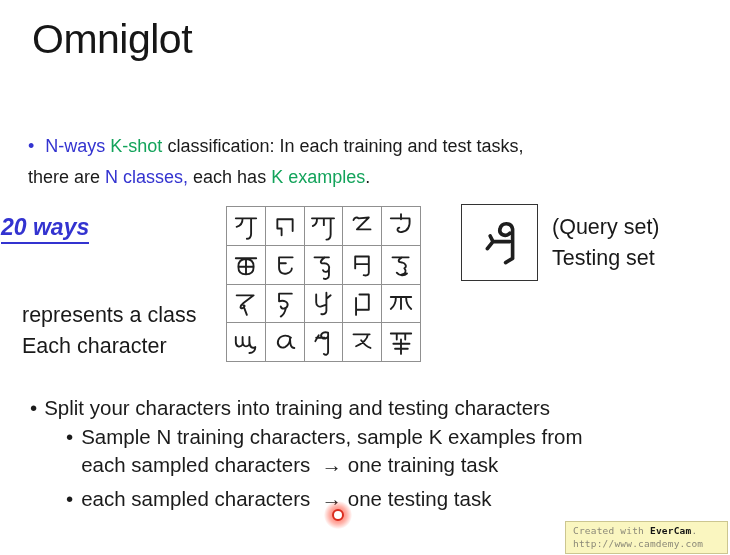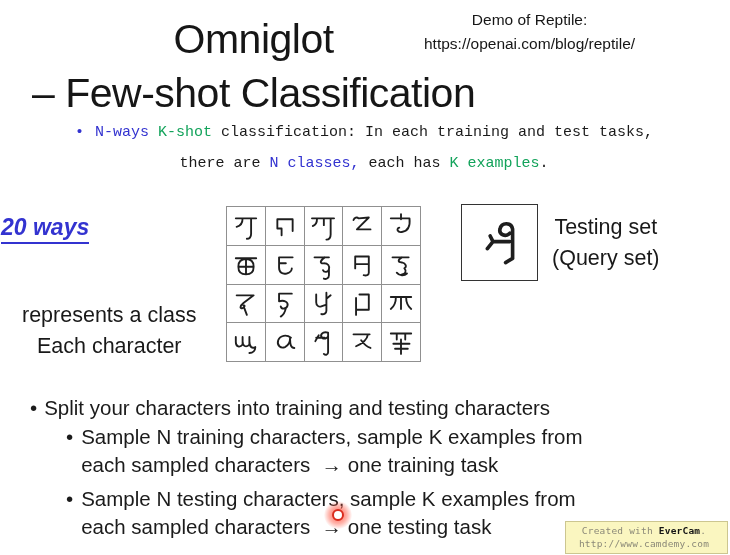--- a/index.html
+++ b/index.html
@@ -1,26 +1,26 @@
 <!DOCTYPE html>
 <html style="--blue: #3333D0; --green: #13A35B;"><head>
 <meta charset="utf-8">
 <style>
   html,body{margin:0;padding:0;background:#e8e8e8;}
   .slide{
     position:relative;width:730px;height:555px;background:#ffffff;
     font-family:"Liberation Sans",sans-serif;color:#1b1b1b;overflow:hidden;
   }
-  .abs{position:absolute;text-align:center;}
+  .abs{position:absolute;}
   
   .title{left:32px;top:12px;font-size:41px;line-height:54px;letter-spacing:-0.5px;color:#161616;}
   
   .demo-note{left:424px;top:8px;font-size:15.5px;line-height:23.5px;color:#161616;}
   
-  .intro{left:28px;top:117px;font-size:15px;line-height:31px;width:672px;font-family:Liberation Mono, monospace;}
+  .intro{left:28px;top:131px;font-size:18px;line-height:31px;width:672px;}
   .intro .dot{color:var(--blue);margin-right:11px;}
   .seg-blue{color:var(--blue);}
   .seg-green{color:var(--green);}
   .seg-black{color:#1b1b1b;}
   
   .ways,.shot{font-size:23px;font-weight:bold;font-style:italic;padding-bottom:1px;}
   .ways{left:1px;top:214px;color:var(--blue);border-bottom:2.5px solid var(--blue);}
   .shot{left:16px;top:247px;color:var(--green);border-bottom:2.5px solid var(--green);}
   
   .note{font-size:21.5px;line-height:31px;color:#191919;}
@@ -59,27 +59,22 @@
     font-size:9.5px;line-height:12.5px;color:#8b8978;letter-spacing:0.2px;white-space:nowrap;}
   .watermark b{color:#141414;font-weight:bold;}
 </style>
 </head>
 <body>
 
 <div class="slide">
 
   <div class="abs title">
     <div>Omniglot</div>
-    <div>– Few-shot Classification</div>
-  </div>
-
-  <div class="abs demo-note">
-    <div>Demo of Reptile:</div>
-    <div>https://openai.com/blog/reptile/</div>
-  </div>
+  </div>
+
 
   <div class="abs intro">
     <span class="dot">•</span><span id="intro-text"><span class="seg-blue">N-ways</span><span class="seg-black"> </span><span class="seg-green">K-shot</span><span class="seg-black"> classification: In each training and test tasks,</span><br><span class="seg-black">there are </span><span class="seg-blue">N classes,</span><span class="seg-black"> each has </span><span class="seg-green">K examples</span><span class="seg-black">.</span></span>
   </div>
 
   <div class="abs ways">20 ways</div>
 
   <div class="abs note class-note">
     <div>represents a class</div>
     <div>Each character</div>
@@ -189,36 +184,36 @@
     </div>
 
 
   <div class="abs query-box" id="query-box">
       <svg width="56" height="56" viewBox="0 0 40 40">
         <path d="M29 10 C28 5 21 5 20 10 C19 14 24 16 27 13 M29 10 V31 M29 31 L24 34 M27 19 H15 M15 19 L11 24 M15 19 L13 15" class="glyph-stroke"></path>
       </svg>
     </div>
 
   <div class="abs note testing-label">
+    <div>(Query set)</div>
     <div>Testing set</div>
-    <div>(Query set)</div>
   </div>
 
   <div id="bottom-bullets">
       <div class="bb lvl1" style="top: 394px;">
         <span class="dot">•</span>
         <div class="lines"><div>Split your characters into training and testing characters</div></div>
       </div>
       <div class="bb lvl2" style="top: 423px;">
         <span class="dot">•</span>
         <div class="lines"><div>Sample N training characters, sample K examples from</div><div>each sampled characters &nbsp;→ one training task</div></div>
       </div>
       <div class="bb lvl2" style="top: 485px;">
         <span class="dot">•</span>
-        <div class="lines"><div>Sample N testing characters, sample K examples from</div><div>each sampled characters &nbsp;→ one testing task</div></div>
+        <div class="lines"><div>each sampled characters &nbsp;→ one testing task</div></div>
       </div>
     </div>
 
   <div class="abs laser">
     <div class="laser-ring"></div>
   </div>
 
   <div class="abs watermark">
     <div><span>Created with </span><b>EverCam</b><span>.</span></div>
     <div>http://www.camdemy.com</div>

